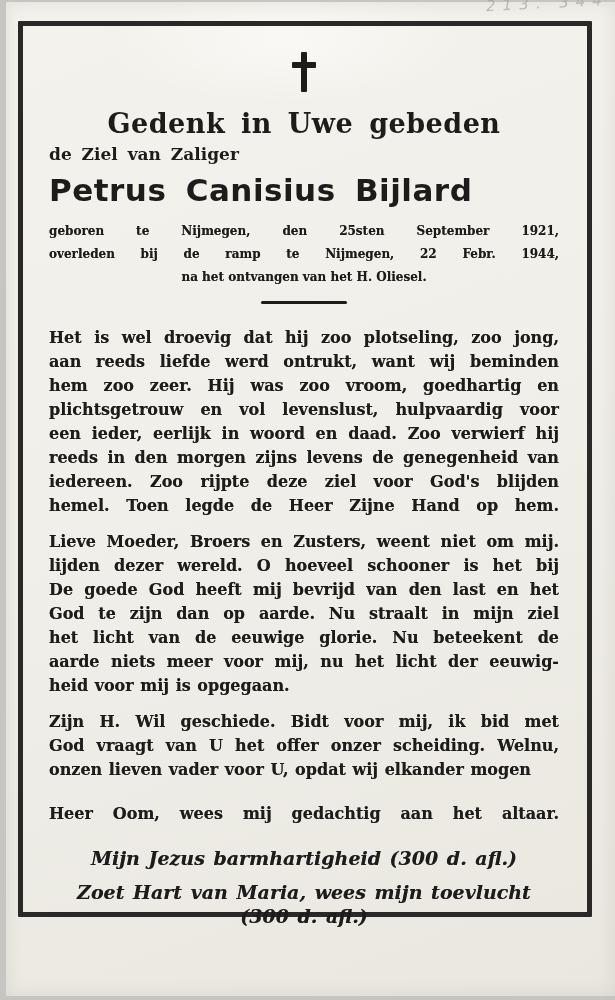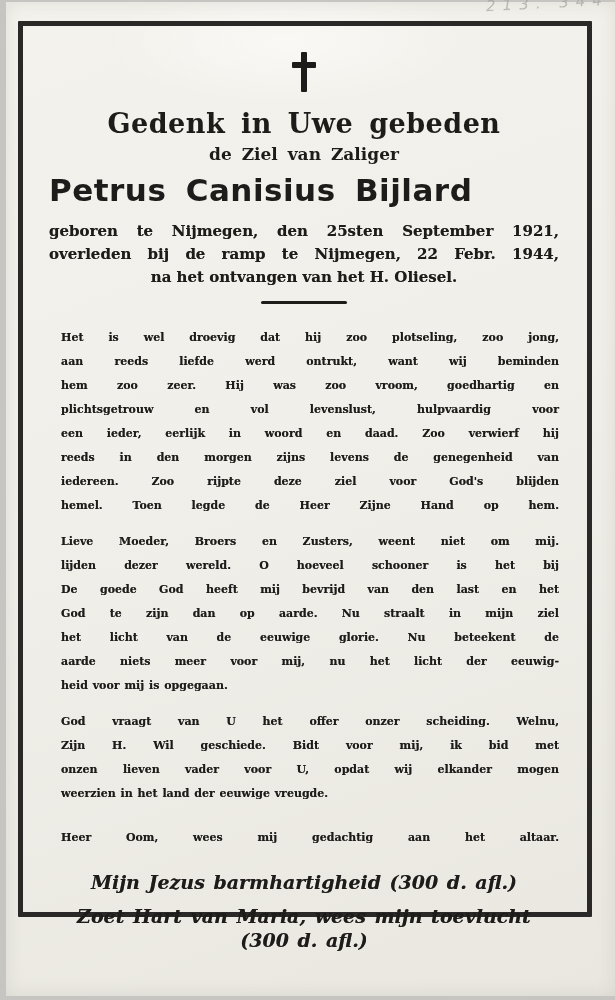--- a/index.html
+++ b/index.html
@@ -49,44 +49,44 @@
   
   .cross{position:relative;width:24px;height:40px;margin:8px auto 16px;}
   .cross .v{position:absolute;left:50%;transform:translateX(-50%);top:0;width:6px;height:40px;background:var(--ink);border-radius:1px;}
   .cross .h{position:absolute;left:0;top:10px;width:24px;height:6px;background:var(--ink);border-radius:1px;}
 
   .title{
     text-align:center;font-weight:bold;font-size:27px;line-height:32px;
     word-spacing:6px;letter-spacing:.5px;
   }
   .subtitle{
-    text-align:center;font-weight:bold;font-size:17px;line-height:24px;
+    text-align:left;font-weight:bold;font-size:17px;line-height:24px;
     word-spacing:4px;margin-top:2px;
   }
   .name{
     text-align:left;font-weight:bold;font-size:31px;line-height:44px;
     font-family:"DejaVu Sans", sans-serif;
     word-spacing:8px;letter-spacing:.5px;margin-top:2px;
   }
 
   .tl{
     text-align:justify;text-align-last:justify;
     font-weight:bold;
     text-shadow:0 0 .4px rgba(29,28,26,.6);
   }
-  .vitals{margin-top:8px;font-size:15px;}
+  .vitals{margin-top:8px;font-size:12px;}
   .vitals .tl{line-height:23px;}
   .vitals .tl:last-child{text-align-last:center;}
 
   .divider{
     width:86px;height:3px;background:var(--ink);border-radius:2px;
     margin:12px auto 22px;
   }
 
-  .para{font-size:11px;margin-bottom:12px;margin-left:12px;}
+  .para{font-size:16px;margin-bottom:12px;}
   .para .tl{line-height:24px;word-spacing:1px;}
   .para .tl:last-child{text-align-last:left;}
   .para.fj .tl:last-child{text-align-last:justify;}
   .para.closing{margin-top:20px;margin-bottom:20px;}
 
   .prayer{font-size:19px;margin-bottom:10px;}
   .prayer .tl{
     font-style:italic;text-align-last:center;
     line-height:24px;word-spacing:2px;
   }
@@ -134,24 +134,23 @@
           <div class="tl">Lieve Moeder, Broers en Zusters, weent niet om mij.</div>
           <div class="tl">lijden dezer wereld. O hoeveel schooner is het bij</div>
           <div class="tl">De goede God heeft mij bevrijd van den last en het</div>
           <div class="tl">God te zijn dan op aarde. Nu straalt in mijn ziel</div>
           <div class="tl">het licht van de eeuwige glorie. Nu beteekent de</div>
           <div class="tl">aarde niets meer voor mij, nu het licht der eeuwig-</div>
           <div class="tl">heid voor mij is opgegaan.</div>
         </div>
 
         <div class="para">
+          <div class="tl">Zijn H. Wil geschiede. Bidt voor mij, ik bid met</div>
           <div class="tl">God vraagt van U het offer onzer scheiding. Welnu,</div>
-          <div class="tl">Zijn H. Wil geschiede. Bidt voor mij, ik bid met</div>
           <div class="tl">onzen lieven vader voor U, opdat wij elkander mogen</div>
-          <div class="tl">weerzien in het land der eeuwige vreugde.</div>
         </div>
 
         <div class="para fj closing">
           <div class="tl">Heer Oom, wees mij gedachtig aan het altaar.</div>
         </div>
 
         <div class="prayer">
           <div class="tl">Mijn Jezus barmhartigheid (300 d. afl.)</div>
         </div>
 

